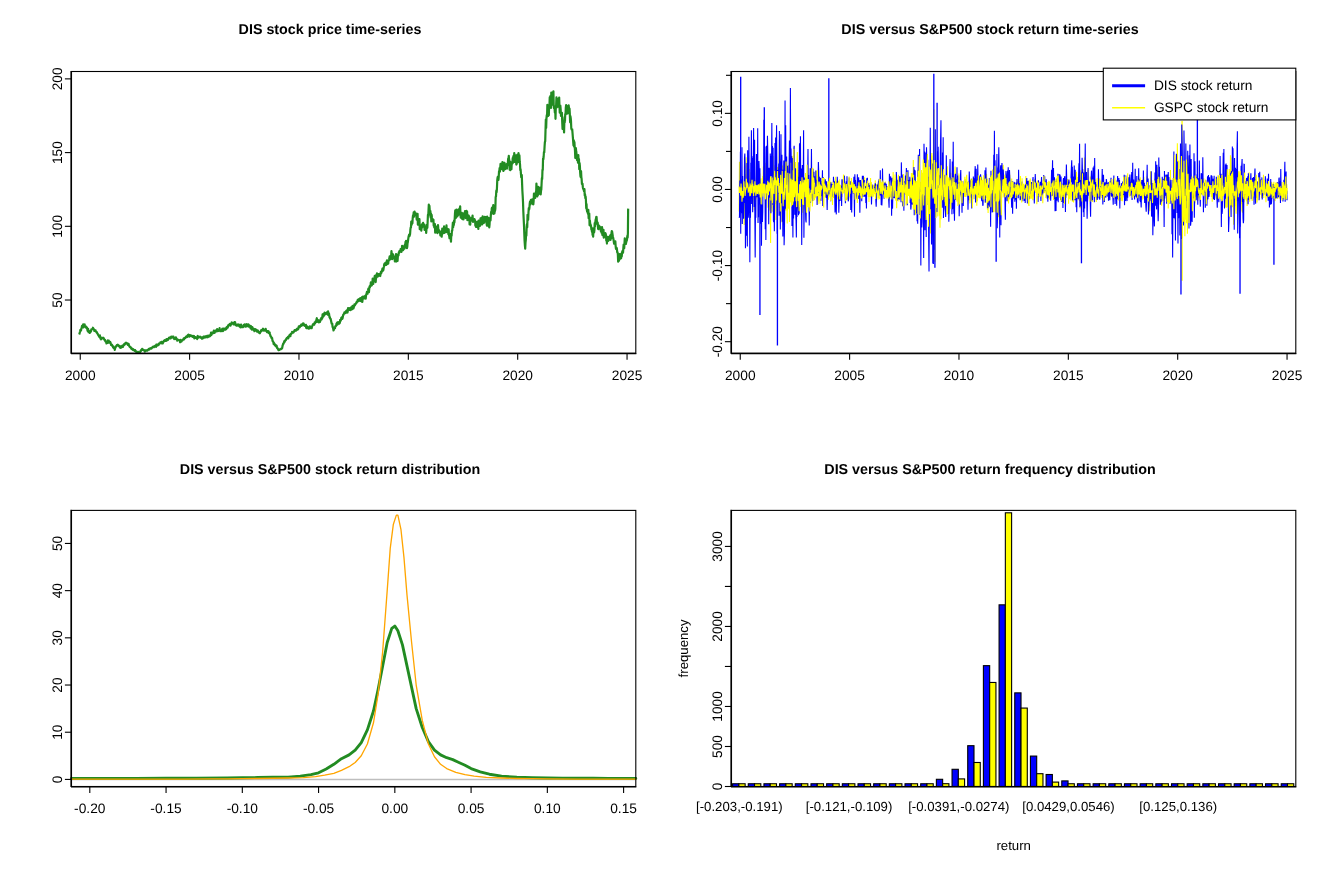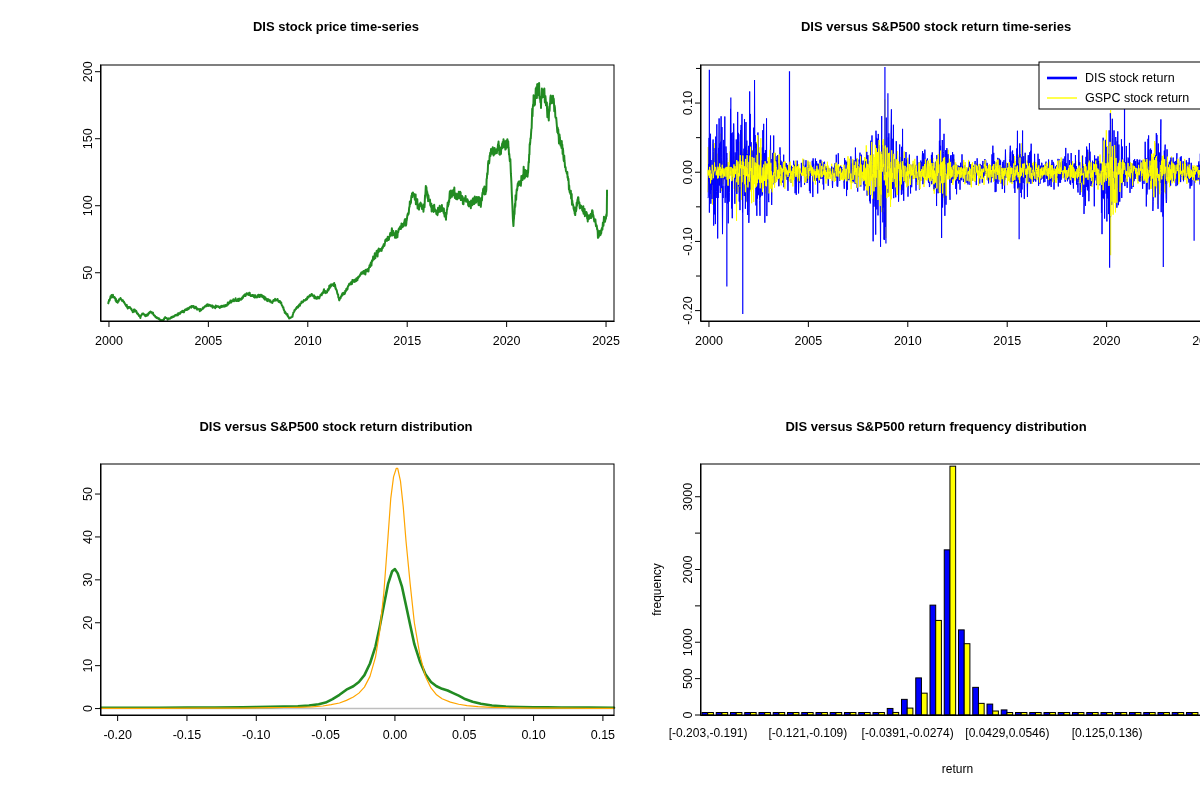--- a/index.html
+++ b/index.html
@@ -1,20 +1,20 @@
 <!DOCTYPE html>
 <html><head>
 <meta charset="utf-8">
 <style>
   html,body{margin:0;padding:0;background:#ffffff;}
   body{width:1200px;height:800px;overflow:hidden;
        font-family:"Liberation Sans","DejaVu Sans",sans-serif;}
   #grid{width:1200px;height:800px;display:grid;
         grid-template-columns:600px 600px;grid-template-rows:400px 400px;}
-  .panel{position:relative;width:600px;height:400px;margin-left:36px;}
+  .panel{position:relative;width:600px;height:400px;}
   .panel svg{display:block;width:600px;height:400px;}
   .ptitle{font-size:13px;font-weight:bold;fill:#000;text-anchor:middle;}
   .tick{font-size:12.5px;fill:#000;}
   .axlab{font-size:12px;fill:#000;text-anchor:middle;}
   .lgnd{font-size:12.5px;fill:#000;}
   .binlab{font-size:12px;fill:#000;text-anchor:middle;}
 </style>
 </head>
 <body>
 

